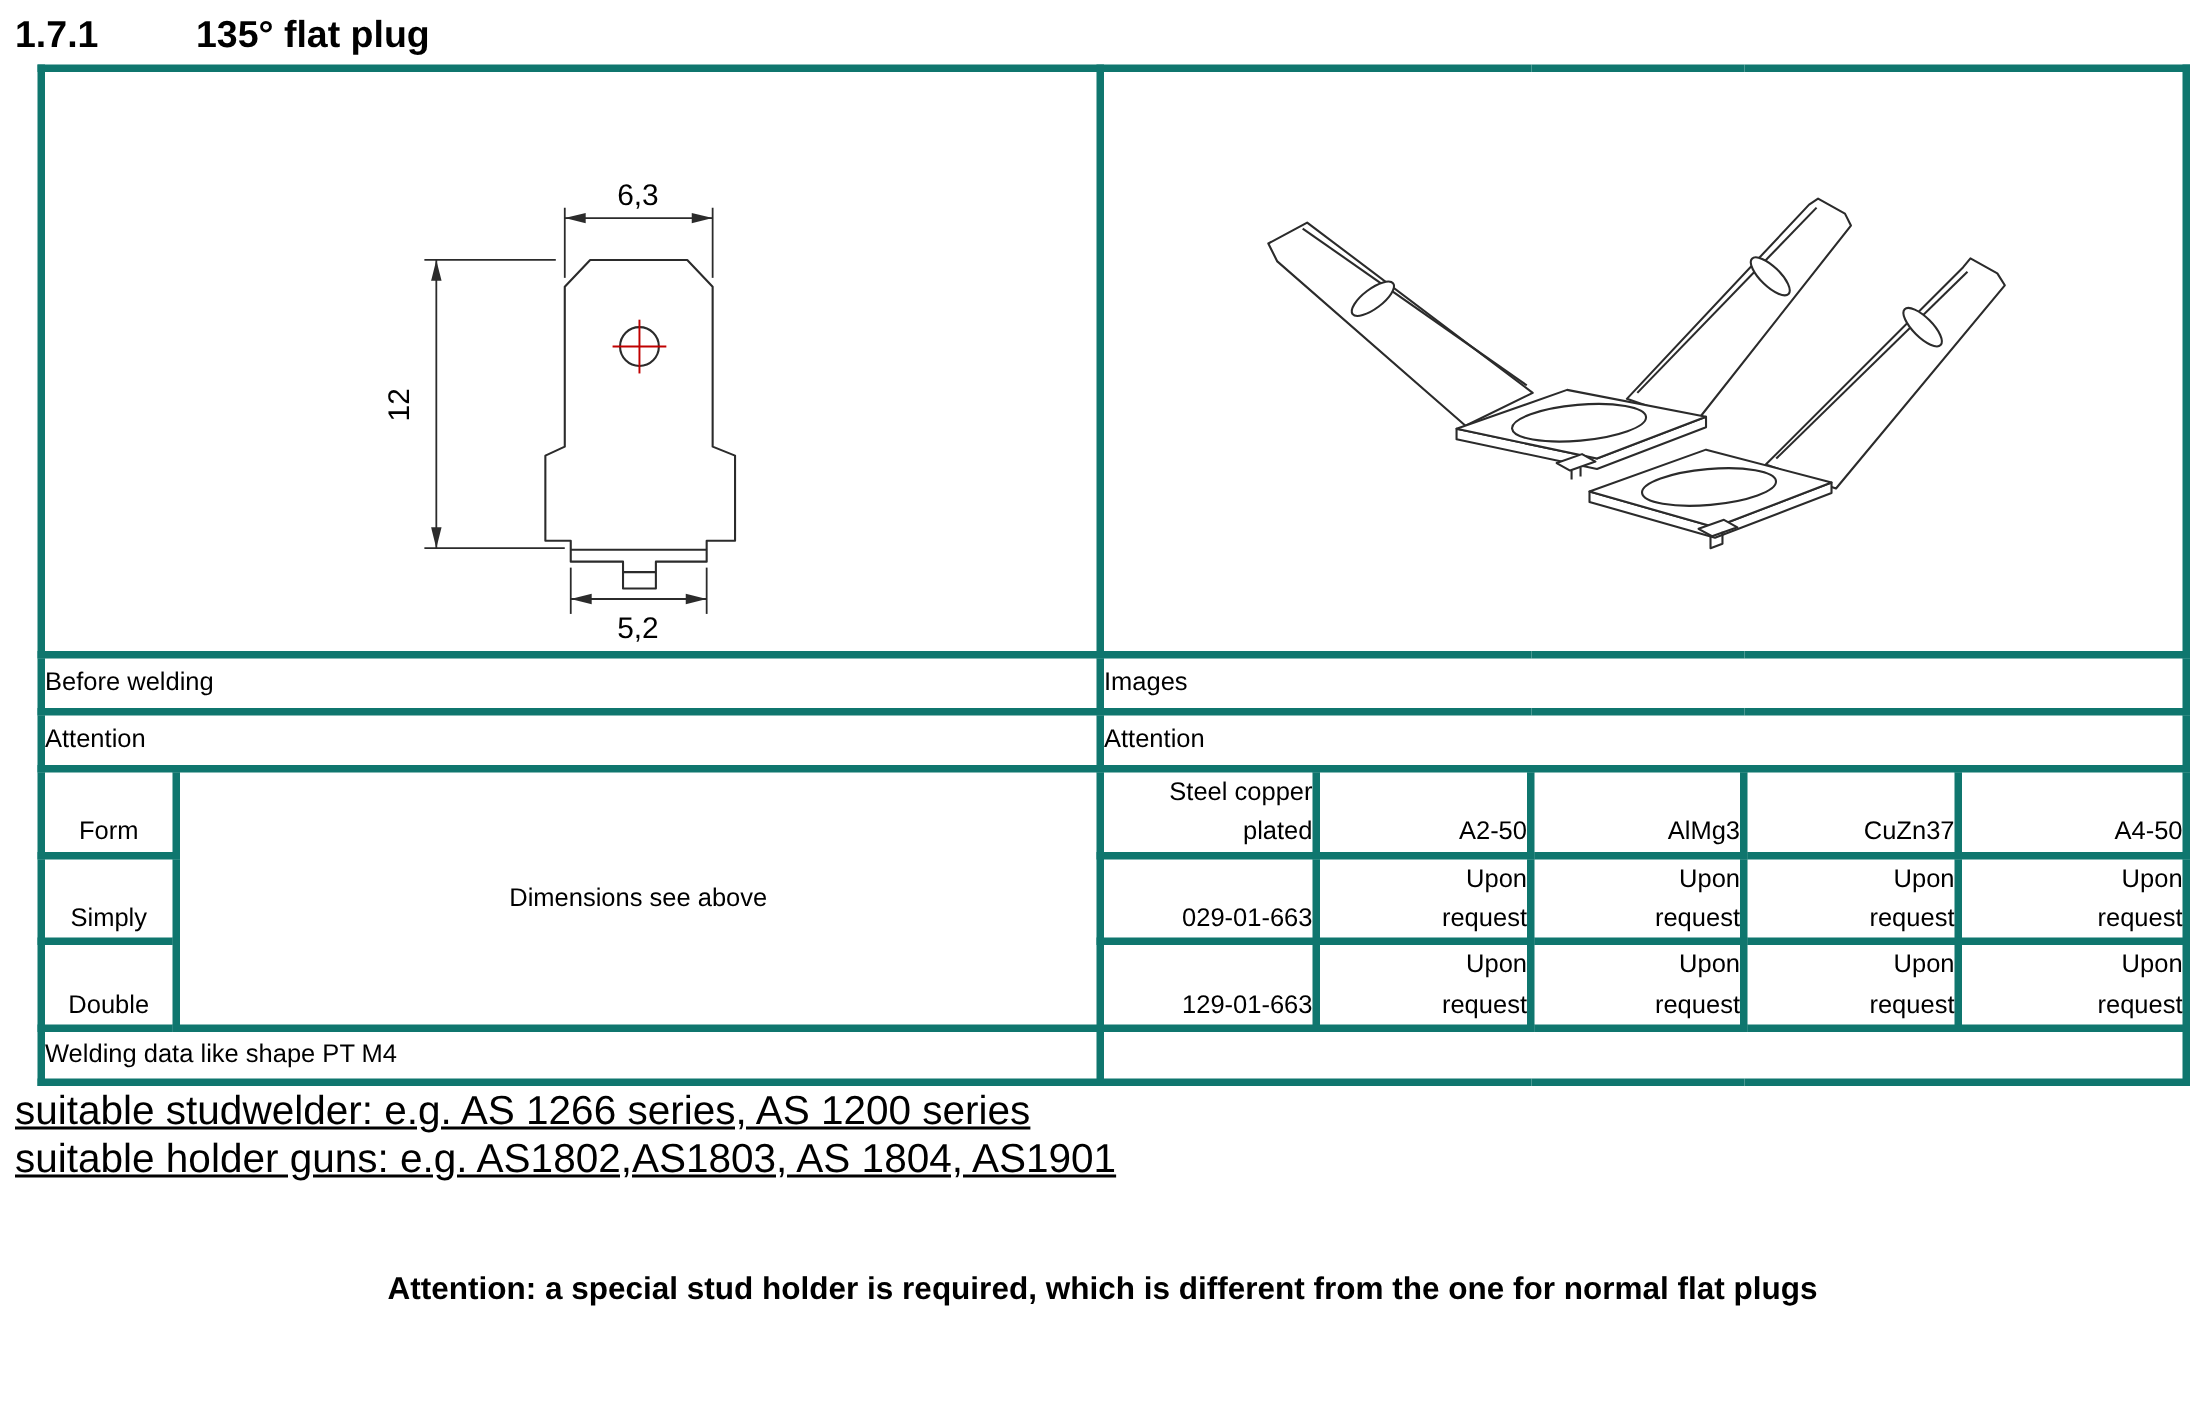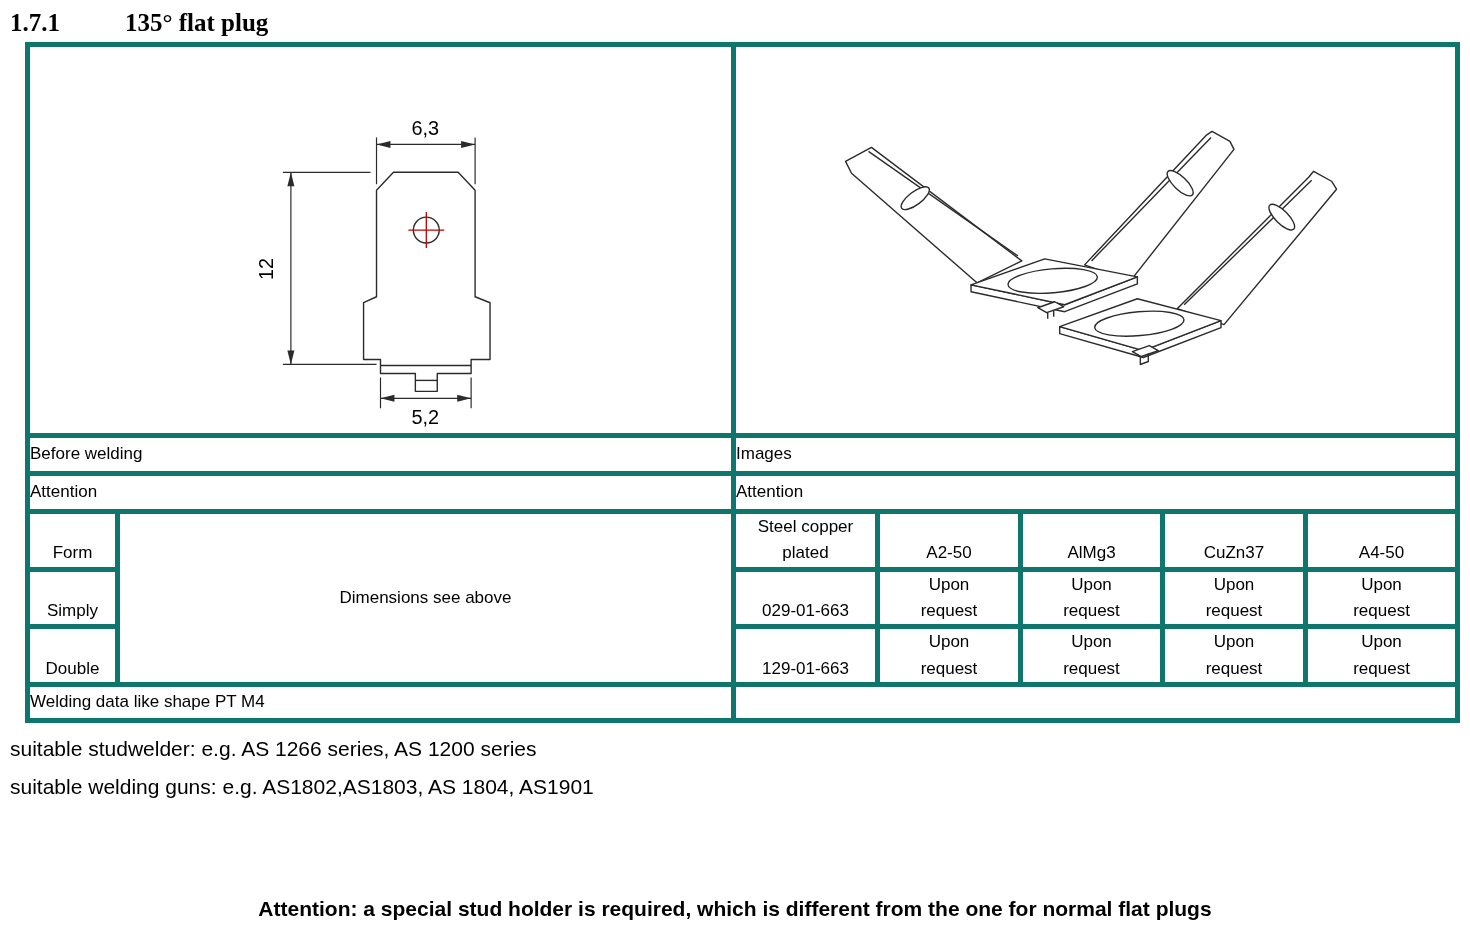--- a/index.html
+++ b/index.html
@@ -6,50 +6,50 @@
   html, body { margin: 0; padding: 0; }
   body {
     width: 1470px; height: 940px;
     background: #ffffff; color: #000;
     font-family: "Liberation Sans", sans-serif;
     overflow: hidden;
   }
   .title-row {
     display: flex; align-items: baseline;
     padding: 9px 0 5px 10px;
-    font-family: Liberation Serif, serif;
+    font-family: Liberation Sans, sans-serif;
     font-weight: bold; font-size: 25px;
   }
   .title-text { margin-left: 65px; }
 
   table.main {
     border-collapse: collapse;
     margin-left: 25px;
     width: 1430px;
     table-layout: fixed;
   }
   table.main td {
     border: 5px solid #0f766e;
     padding: 0;
     font-size: 17px;
     line-height: 1.55;
   }
   td.img-cell { height: 386px; vertical-align: top; padding: 0; overflow: hidden; }
   td.hdr { height: 38px; text-align: left; vertical-align: middle; font-size: 21px; }
   td.label-cell { text-align: center; vertical-align: bottom; padding: 2px 2px 5px; }
-  td.mat-cell { text-align: center; vertical-align: bottom; padding: 2px 4px 5px; }
+  td.mat-cell { text-align: right; vertical-align: bottom; padding: 2px 4px 5px; }
   td.dims-cell { text-align: center; vertical-align: middle; }
   td.note-cell { height: 36px; text-align: left; vertical-align: middle; padding-left: 13px; margin-top: 44px; }
   .wrap-narrow { display: inline-block; max-width: 64px; }
   .wrap-steel { display: inline-block; max-width: 106px; }
 
-  .note-line { font-size: 21px; margin: 14px 0 0 10px; }
+  .note-line { font-size: 27px; margin: 1px 0 0 10px; text-decoration: underline; }
   .attention-line {
     font-size: 21px; font-weight: bold;
-    text-align: center; margin-top: 98px;
+    text-align: center; margin-top: 60px;
   }
   svg { display: block; }
   svg text { font-family: "Liberation Sans", sans-serif; }
 </style>
 </head>
 <body>
 
 <div class="title-row">
   <span>1.7.1</span>
   <span class="title-text">135° flat plug</span>
@@ -181,15 +181,15 @@
   </tr>
 
   <tr>
     <td class="note-cell" colspan="2">Welding data like shape PT M4</td>
     <td colspan="5"></td>
   </tr>
 </tbody>
   </table>
 
 <div class="note-line">suitable studwelder: e.g. AS 1266 series, AS 1200 series</div>
-<div class="note-line">suitable welding guns: e.g. AS1802,AS1803, AS 1804, AS1901</div>
+<div class="note-line">suitable holder guns: e.g. AS1802,AS1803, AS 1804, AS1901</div>
 
 <div class="attention-line">Attention: a special stud holder is required, which is different from the one for normal flat plugs</div>
 
 </body></html>

